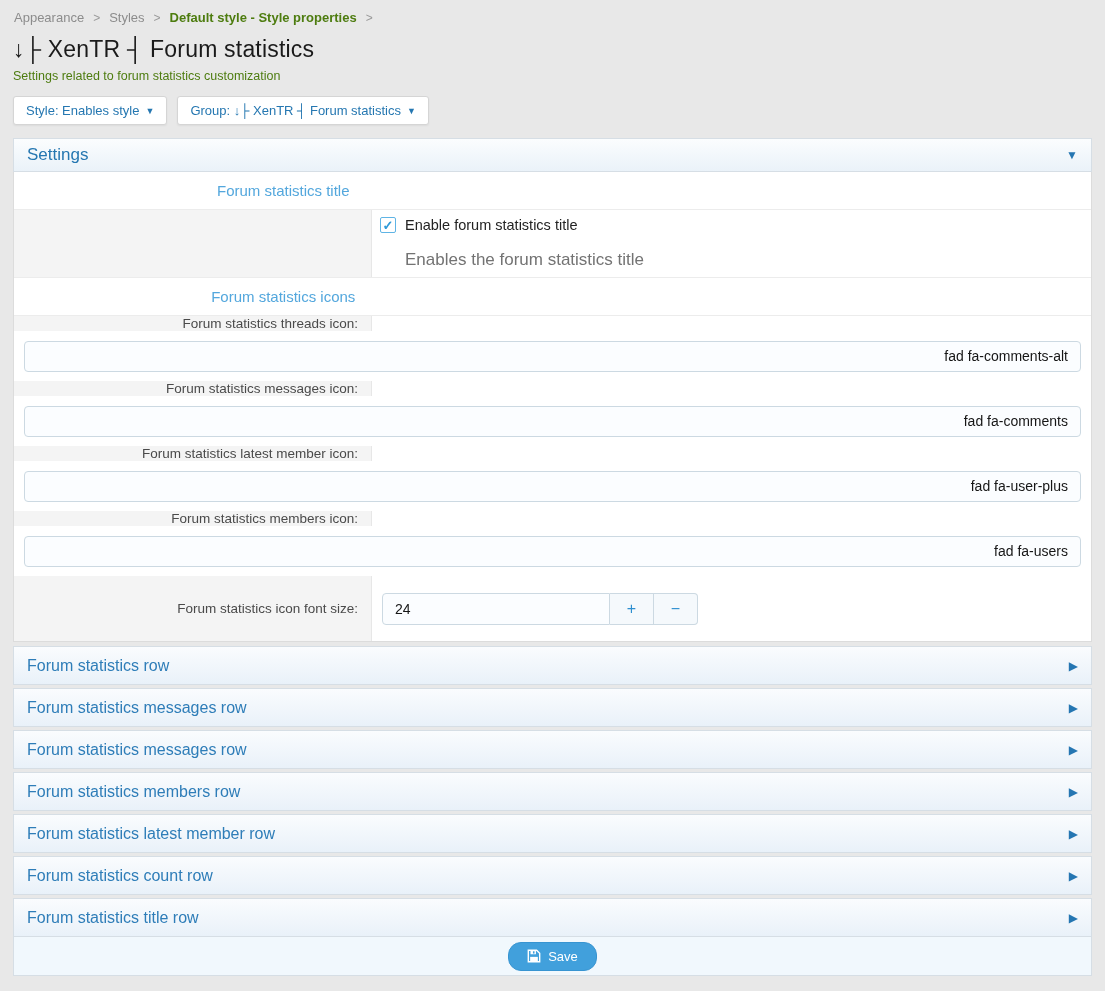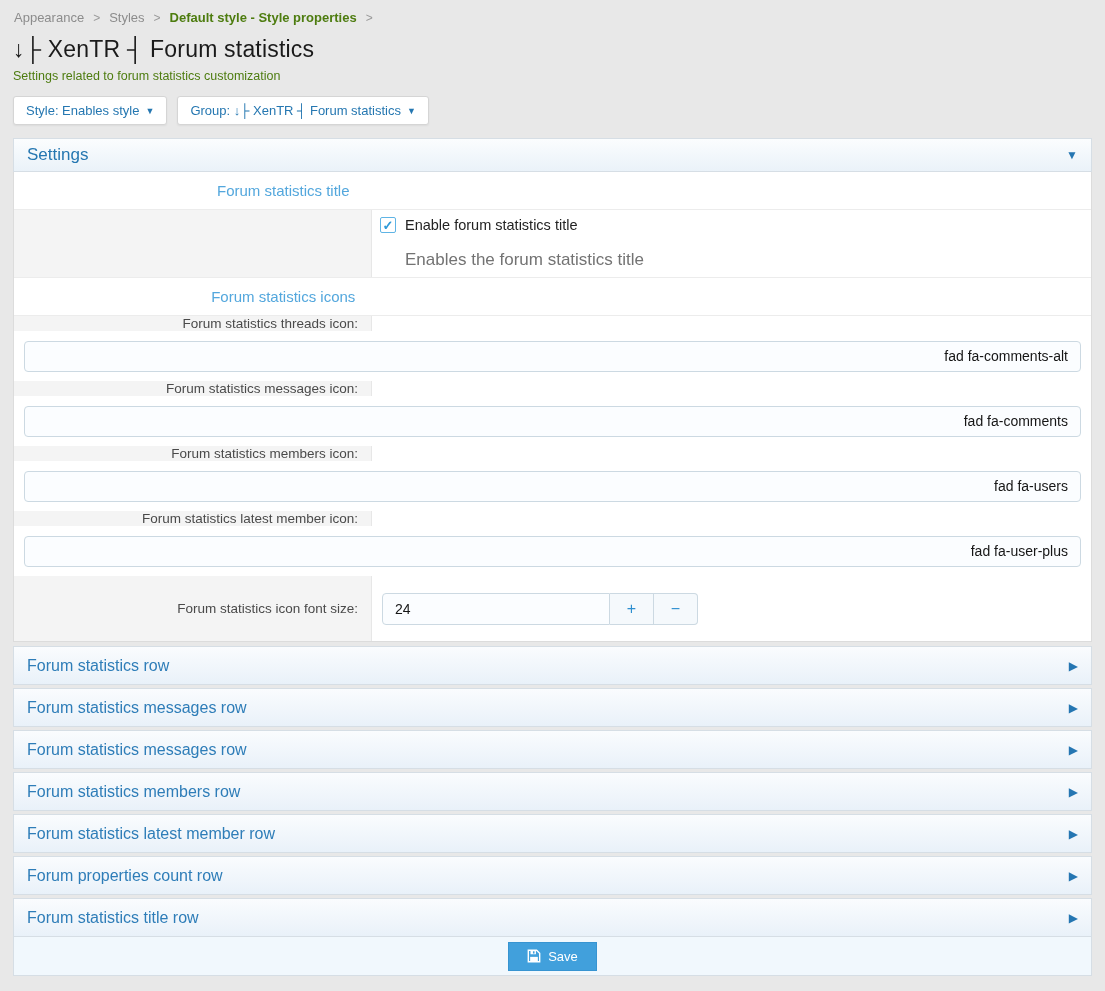--- a/index.html
+++ b/index.html
@@ -97,21 +97,21 @@
     display:flex; align-items:center; padding:0 13px; cursor:pointer;
   }
   .collapsed-row .cr-label { font-size:16px; color:#2e7db8; }
 
   
   .block-footer {
     margin-top:-1px; background:#f1f8fd; border:1px solid #d6dee5;
     height:40px; display:flex; align-items:center; justify-content:center;
   }
   .save-btn {
-    background:#41a0dc; border:1px solid #3794d1; border-radius:0; color:#fff;
+    background:#41a0dc; border:1px solid #3794d1; border-radius:13px; color:#fff;
     font-size:13px; padding:6px 18px; cursor:pointer;
     display:inline-flex; align-items:center; gap:7px;
     font-family:"Liberation Sans", sans-serif;
   }
   .save-btn svg { display:block; }
 </style>
 </head>
 <body>
 
 <div class="page">
@@ -175,30 +175,30 @@
       </div>
 
       <div class="form-row row-input">
         <div class="row-label-cell">Forum statistics messages icon:</div>
         <div class="row-content-cell">
           <input class="text-input" type="text" value="fad fa-comments" style="">
         </div>
       </div>
 
       <div class="form-row row-input">
+        <div class="row-label-cell">Forum statistics latest member icon:</div>
+        <div class="row-content-cell">
+          <input class="text-input" type="text" value="fad fa-user-plus" style="">
+        </div>
+      </div>
+
+      <div class="form-row row-input">
         <div class="row-label-cell">Forum statistics members icon:</div>
         <div class="row-content-cell">
           <input class="text-input" type="text" value="fad fa-users" style="">
-        </div>
-      </div>
-
-      <div class="form-row row-input">
-        <div class="row-label-cell">Forum statistics latest member icon:</div>
-        <div class="row-content-cell">
-          <input class="text-input" type="text" value="fad fa-user-plus" style="">
         </div>
       </div>
 
       <div class="form-row row-number">
         <div class="row-label-cell">Forum statistics icon font size:</div>
         <div class="row-content-cell">
           <div class="stepper">
             <input class="num-input" type="text" value="24" style="">
             <button class="step-btn plus">+</button>
             <button class="step-btn minus">−</button>
@@ -222,21 +222,21 @@
     </div>
     <div class="collapsed-row">
       <span class="cr-label">Forum statistics members row</span>
       <span class="arrow">▶</span>
     </div>
     <div class="collapsed-row">
       <span class="cr-label">Forum statistics latest member row</span>
       <span class="arrow">▶</span>
     </div>
     <div class="collapsed-row">
-      <span class="cr-label">Forum properties count row</span>
+      <span class="cr-label">Forum statistics count row</span>
       <span class="arrow">▶</span>
     </div>
     <div class="collapsed-row">
       <span class="cr-label">Forum statistics title row</span>
       <span class="arrow">▶</span>
     </div>
 
     <div class="block-footer">
       <button class="save-btn">
         <svg width="14" height="14" viewBox="0 0 16 16">

